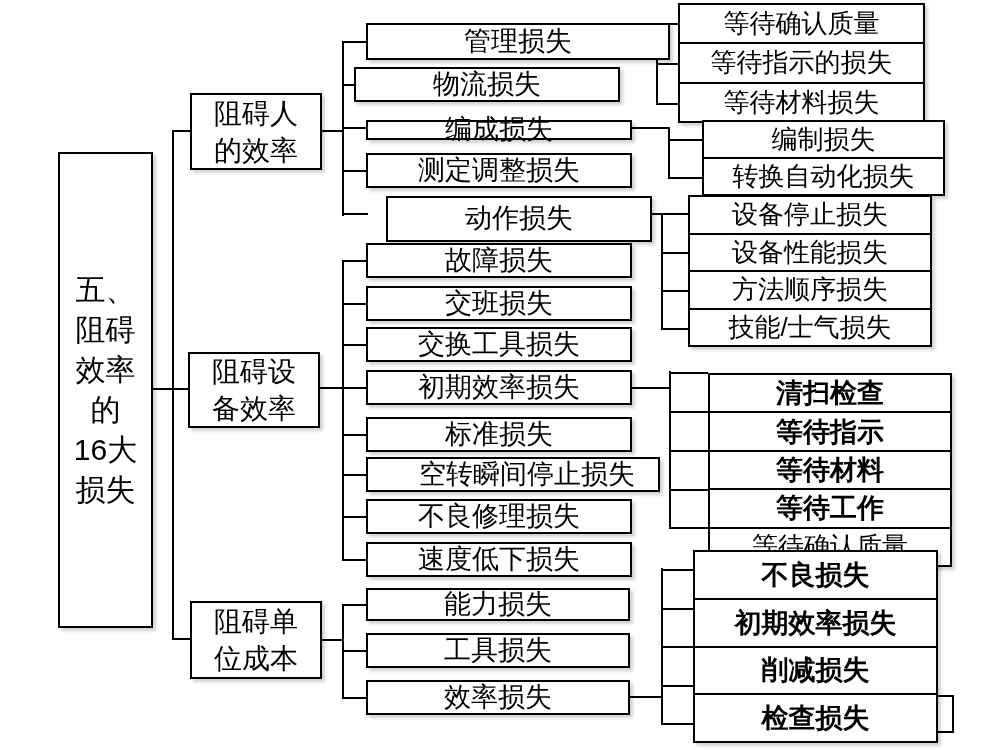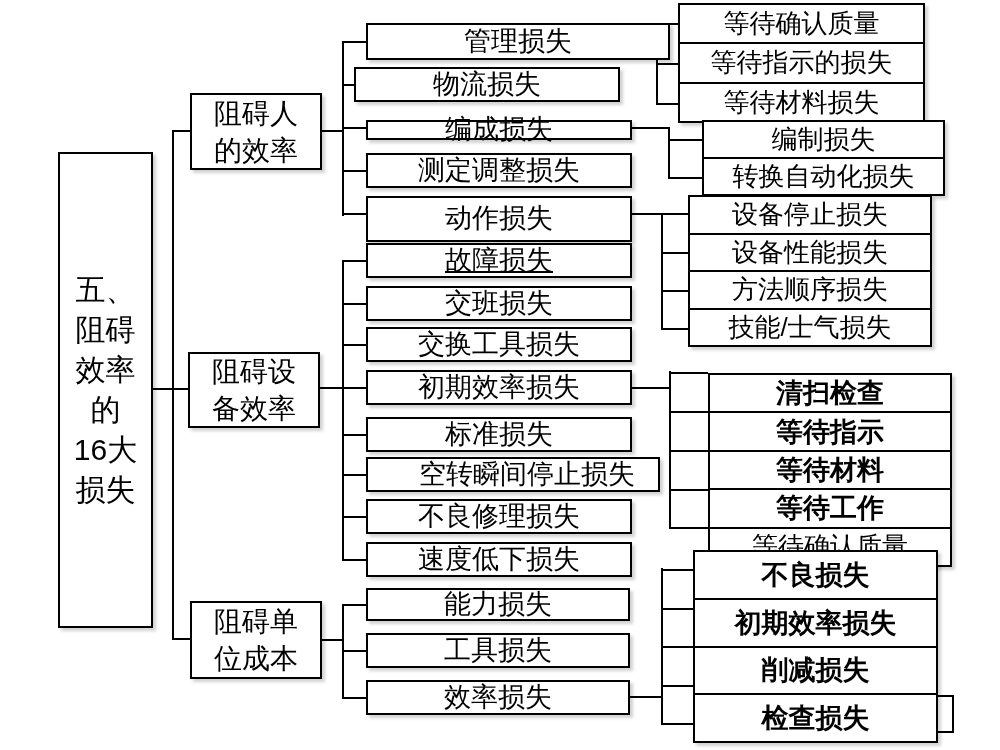--- a/index.html
+++ b/index.html
@@ -63,25 +63,25 @@
   </div>
   <div class="box" style="left:354px;top:67px;width:266px;height:35px;">
     <div class="lbl fs-mid">物流损失</div>
   </div>
   <div class="box" style="left:366px;top:104px;width:266px;height:20px;margin-top:16px;">
     <div class="lbl fs-mid">编成损失</div>
   </div>
   <div class="box" style="left:366px;top:153px;width:266px;height:35px;">
     <div class="lbl fs-mid">测定调整损失</div>
   </div>
-  <div class="box" style="left:366px;top:196px;width:266px;height:46px;">
+  <div class="box" style="left:386px;top:196px;width:266px;height:46px;">
     <div class="lbl fs-mid">动作损失</div>
   </div>
 
-  <div class="box" style="left:366px;top:243px;width:266px;height:35px;text-decoration:underline;">
+  <div class="box" style="left:366px;top:243px;width:266px;height:35px;">
     <div class="lbl fs-mid">故障损失</div>
   </div>
   <div class="box" style="left:366px;top:286px;width:266px;height:35px;">
     <div class="lbl fs-mid">交班损失</div>
   </div>
   <div class="box" style="left:366px;top:327px;width:266px;height:35px;">
     <div class="lbl fs-mid">交换工具损失</div>
   </div>
   <div class="box" style="left:366px;top:370px;width:266px;height:35px;">
     <div class="lbl fs-mid">初期效率损失</div>

